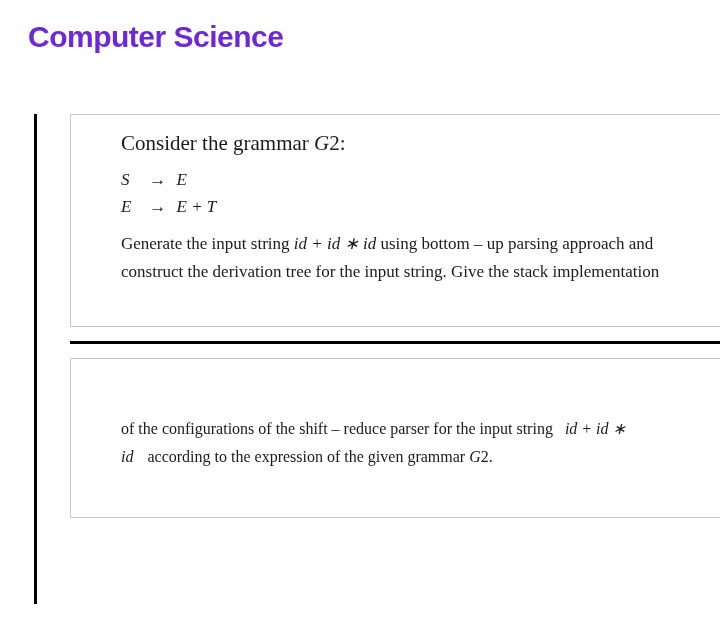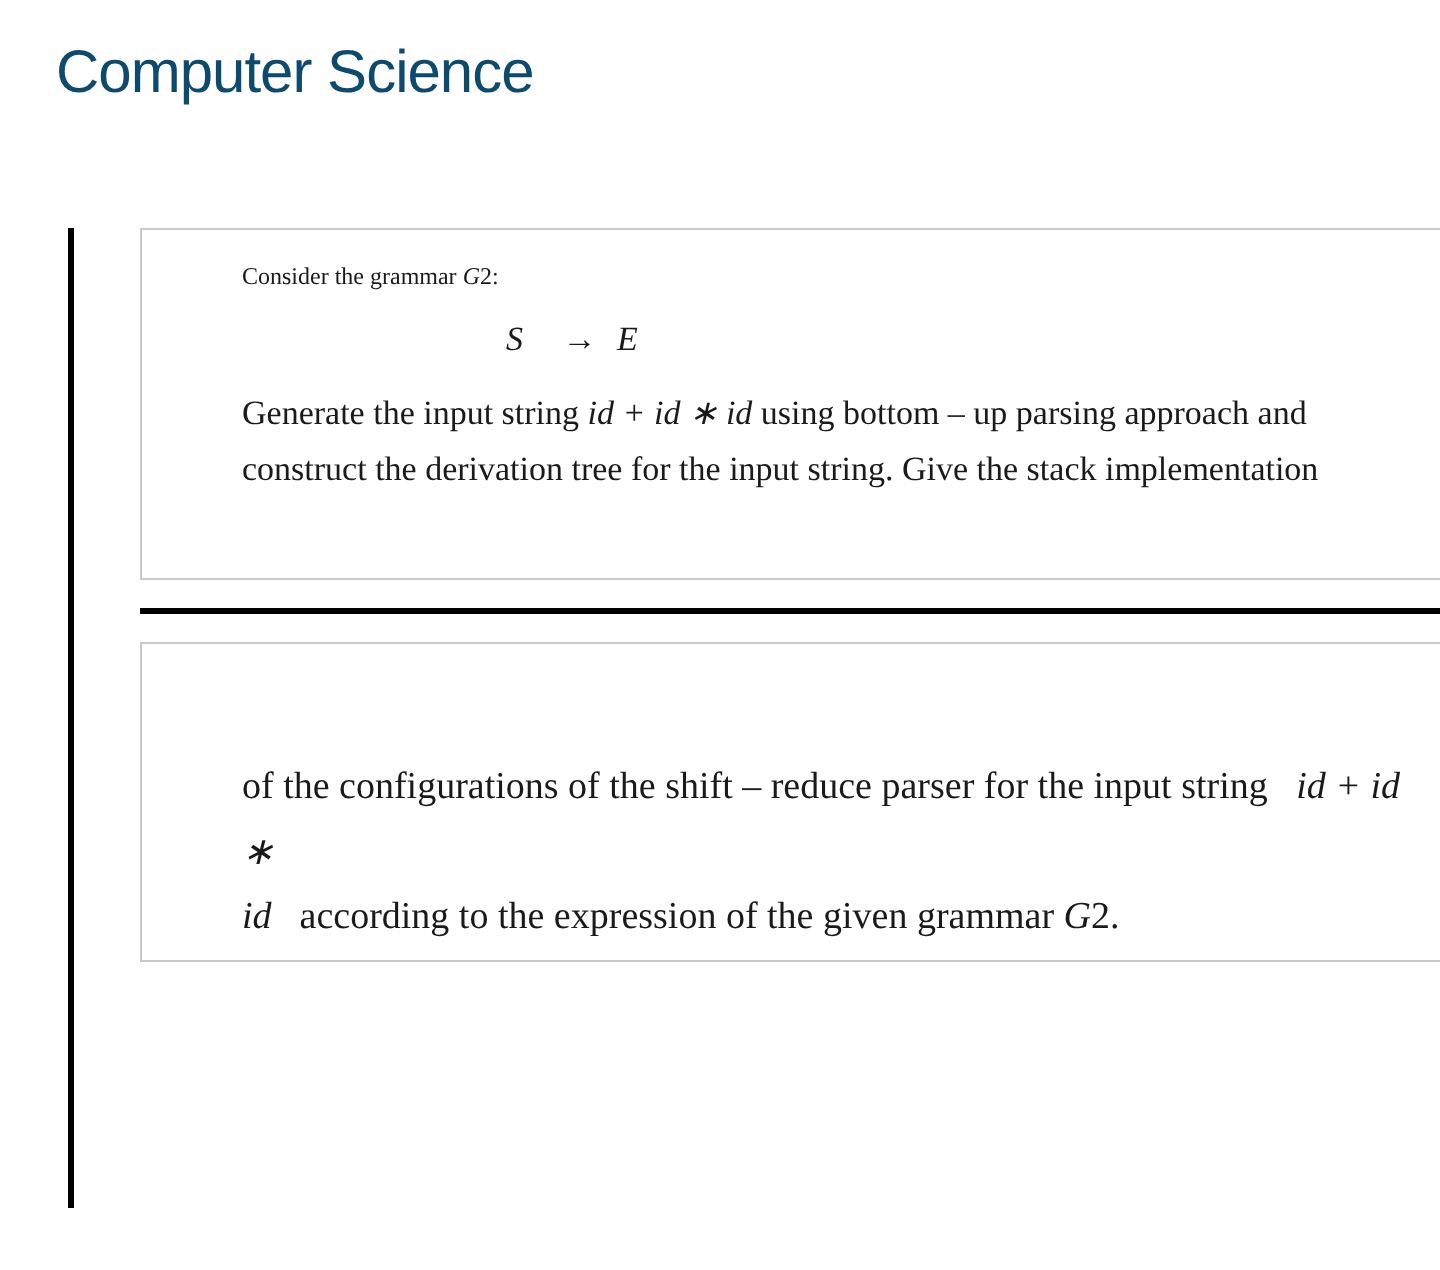--- a/index.html
+++ b/index.html
@@ -8,22 +8,22 @@
     width: 720px;
     height: 635px;
     background: #fff;
     overflow: hidden;
   }
   .container {
     padding: 20px 0 0 28px;
   }
   .page-title {
     font-size: 30px;
-    font-weight: 400;
-    color: #0c4a6e;
+    font-weight: 700;
+    color: #6d28d9;
     margin-bottom: 60px;
     letter-spacing: -0.5px;
   }
   .content-area {
     position: relative;
     margin-left: 6px;
   }
   .vbar {
     position: absolute;
     left: 0;
@@ -35,25 +35,24 @@
   .panel1 {
     margin-left: 36px;
     border: 1px solid #c9c9c9;
     border-right: none;
     padding: 16px 10px 40px 50px;
     width: 652px;
     font-family: "Times New Roman", Times, serif;
     color: #1a1a1a;
   }
   .intro {
-    font-size: 12px;
+    font-size: 21px;
     margin-bottom: 10px;
   }
   .grammar-block {
-    margin-left: 132px;
     font-size: 17px;
     line-height: 1.6;
   }
   .rule {
     white-space: nowrap;
   }
   .lhs {
     font-style: italic;
     display: inline-block;
     width: 18px;
@@ -85,21 +84,21 @@
     margin-left: 36px;
     border: 1px solid #c9c9c9;
     border-right: none;
     padding: 56px 10px 20px 50px;
     width: 652px;
     font-family: "Times New Roman", Times, serif;
     color: #1a1a1a;
     height: 160px;
   }
   .body-text2 {
-    font-size: 19px;
+    font-size: 16px;
     line-height: 1.7;
   }
   .idgap { display:inline-block; width:14px; }
 </style>
 </head>
 <body>
 
 <div class="container">
   <h1 class="page-title">Computer Science</h1>
 
@@ -110,20 +109,25 @@
       <div class="intro">
         <span>Consider the grammar </span><span class="ital">G</span><span>2:</span>
       </div>
 
       <div class="grammar-block">
         <div class="rule">
           <span class="lhs">S</span>
           <span class="arrow">→</span>
           <span class="rhs">E</span>
         </div>
+        <div class="rule">
+          <span class="lhs">E</span>
+          <span class="arrow">→</span>
+          <span class="rhs">E + T</span>
+        </div>
       </div>
 
       <div class="body-text">
         <span>Generate the input string </span><span class="ital">id + id ∗ id</span><span>  using bottom – up parsing approach and construct the derivation tree for the input string. Give the stack implementation</span>
       </div>
     </div>
 
     <div class="hsep"></div>
 
     <div class="panel2">

